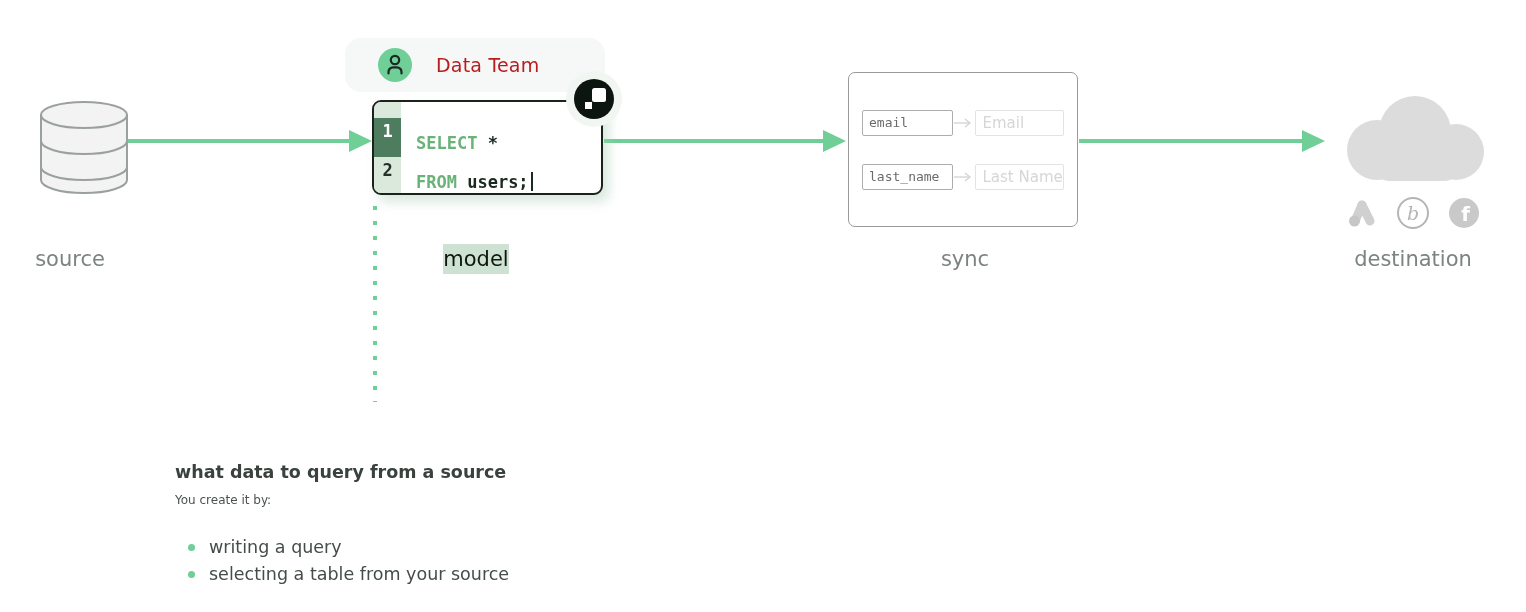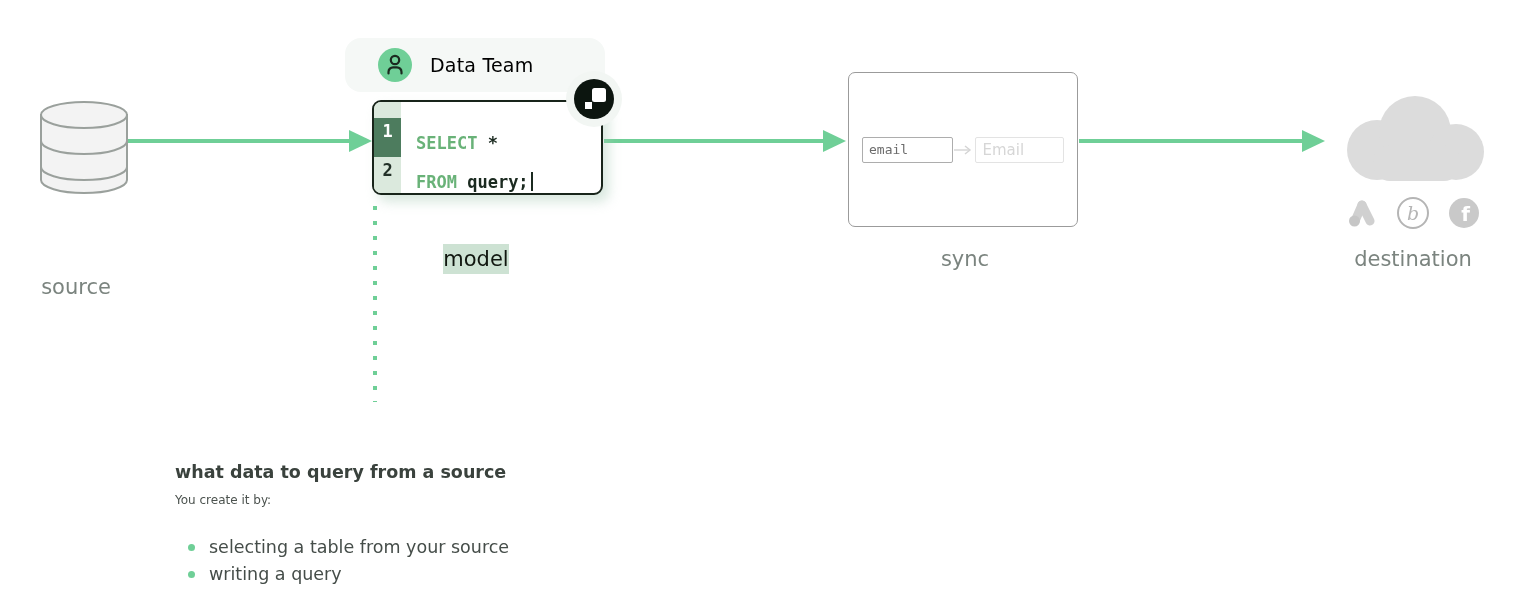--- a/index.html
+++ b/index.html
@@ -14,21 +14,21 @@
   .arrow { position:absolute; top:128px; }
   .arrow-1 { left:128px; }
   .arrow-2 { left:604px; }
   .arrow-3 { left:1079px; }
 
   
   .pill { position:absolute; left:345px; top:38px; width:260px; height:54px;
           background:#f5f8f6; border-radius:16px; display:flex; align-items:center; }
   .avatar { width:34px; height:34px; border-radius:50%; background:#6fcf97;
             margin-left:33px; display:flex; align-items:center; justify-content:center; }
-  .pill-label { margin-left:18px; font-size:19px; font-weight:500; color:#000000; letter-spacing:.2px; }
+  .pill-label { margin-left:24px; font-size:19px; font-weight:500; color:#b91c1c; letter-spacing:.2px; }
 
   
   .code-block { position:absolute; left:372px; top:100px; width:231px; height:95px;
                 background:#fff; border:2px solid #18241a; border-radius:9px;
                 box-shadow:6px 7px 12px rgba(170,205,185,.45); overflow:hidden; }
   .gutter { position:absolute; left:0; top:0; bottom:0; width:27px; background:#dbe9dd; }
   .code-lines { position:absolute; left:0; top:16px; right:0;
                 font-family:"DejaVu Sans Mono","Liberation Mono",monospace;
                 font-size:17px; font-weight:bold; line-height:27px; }
   .code-line { display:flex; }
@@ -42,21 +42,21 @@
   
   .badge-halo { position:absolute; left:566px; top:71px; width:56px; height:56px;
                 border-radius:50%; background:#f2f6f3; display:flex; align-items:center; justify-content:center; }
 
   
   .dotted-line { position:absolute; left:373px; top:206px; width:4px; height:196px;
                  background:repeating-linear-gradient(to bottom,#6fcf97 0 4px,transparent 4px 15px); }
 
   
   .stage-label { position:absolute; top:247px; font-size:21px; color:#7b847f; text-align:center; }
-  .lbl-source { left:30px; width:92px;margin-top:28px; }
+  .lbl-source { left:24px; width:92px; }
   .lbl-model { left:406px; width:140px; color:#10160f; }
   .lbl-model .hl-bg { background:#cde2d3; padding:3px 0; }
   .lbl-sync { left:905px; width:120px; }
   .lbl-destination { left:1333px; width:160px; }
 
   
   .sync-box { position:absolute; left:848px; top:72px; width:230px; height:155px;
               background:#fff; border:1.5px solid #9b9b9b; border-radius:7px;
               display:flex; flex-direction:column; justify-content:center; gap:28px; padding:0 13px; }
   .map-row { display:flex; align-items:center; }
@@ -122,21 +122,21 @@
 
   <div class="code-block">
     <div class="gutter"></div>
     <div class="code-lines">
       <div class="code-line">
         <span class="line-num hl">1</span>
         <span class="code-text"><span class="kw">SELECT</span><span> *</span></span>
       </div>
       <div class="code-line">
         <span class="line-num">2</span>
-        <span class="code-text"><span class="kw">FROM</span><span> query;</span><span class="cursor"></span></span>
+        <span class="code-text"><span class="kw">FROM</span><span> users;</span><span class="cursor"></span></span>
       </div>
     </div>
   </div>
 
   <div class="badge-halo">
     <svg width="40" height="40" viewBox="0 0 40 40">
       <circle cx="20" cy="20" r="20" fill="#0c150f"></circle>
       <rect x="18" y="9" width="14" height="14" rx="2.5" fill="#ffffff"></rect>
       <rect x="11" y="23" width="7" height="7" fill="#ffffff"></rect>
     </svg>
@@ -155,20 +155,32 @@
       <div class="map-arrow">
         <svg width="22" height="12" viewBox="0 0 22 12">
             <g stroke="#d4d4d4" fill="none" stroke-width="1.4">
               <path d="M1 6 H16"></path>
               <path d="M12 2 L17 6 L12 10"></path>
             </g>
           </svg>
       </div>
       <div class="chip-dst">Email</div>
     </div>
+    <div class="map-row">
+      <div class="chip-src">last_name</div>
+      <div class="map-arrow">
+        <svg width="22" height="12" viewBox="0 0 22 12">
+            <g stroke="#d4d4d4" fill="none" stroke-width="1.4">
+              <path d="M1 6 H16"></path>
+              <path d="M12 2 L17 6 L12 10"></path>
+            </g>
+          </svg>
+      </div>
+      <div class="chip-dst">Last Name</div>
+    </div>
   </div>
 
   <svg class="cloud" width="160" height="88" viewBox="0 0 160 88">
     <g fill="#dcdcdc">
       <circle cx="44" cy="57" r="30"></circle>
       <circle cx="82" cy="39" r="36"></circle>
       <circle cx="123" cy="59" r="28"></circle>
       <rect x="40" y="52" width="88" height="36" rx="17"></rect>
     </g>
   </svg>
@@ -189,22 +201,22 @@
       <text x="16.5" y="23" text-anchor="middle" font-family="DejaVu Sans, sans-serif" font-weight="bold" font-size="20" fill="#ffffff">f</text>
     </svg>
   </div>
 
   <div class="note">
     <div class="note-title">what data to query from a source</div>
     <div class="note-sub">You create it by:</div>
     <ul class="note-list">
       <li>
           <span class="bullet-dot"></span>
-          <span>selecting a table from your source</span>
+          <span>writing a query</span>
         </li>
       <li>
           <span class="bullet-dot"></span>
-          <span>writing a query</span>
+          <span>selecting a table from your source</span>
         </li>
     </ul>
   </div>
 
 </div>
 
 </body></html>

